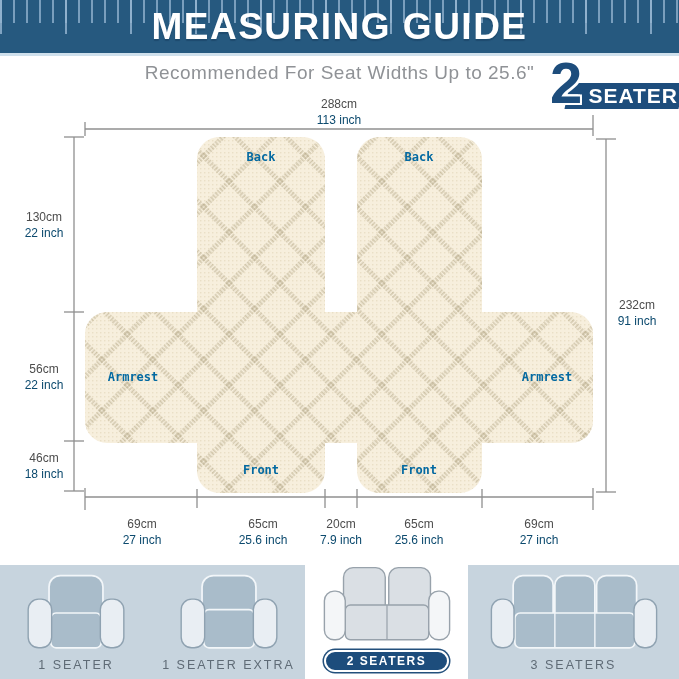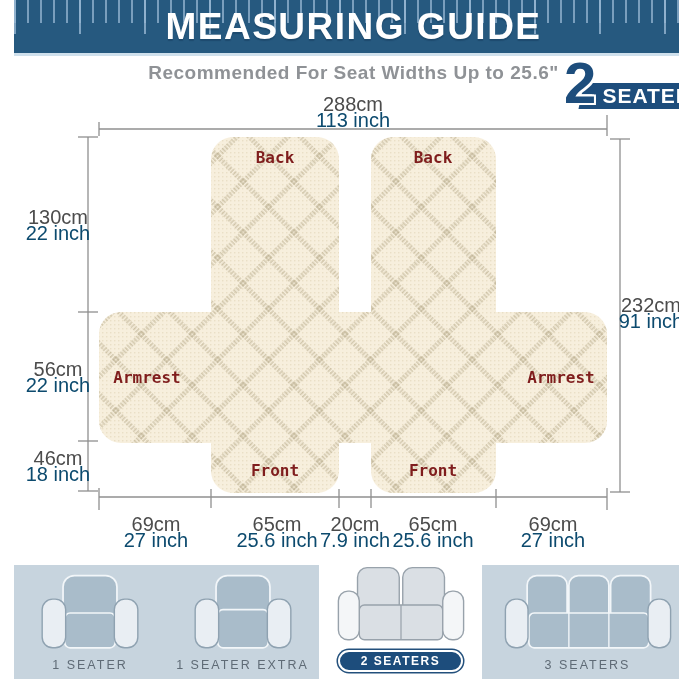--- a/index.html
+++ b/index.html
@@ -1,55 +1,55 @@
 <!DOCTYPE html>
 <html><head>
 <meta charset="utf-8">
 <style>
   html,body{margin:0;padding:0;background:#fff;}
   body{width:679px;height:679px;overflow:hidden;
        font-family:"Liberation Sans", sans-serif;}
-  .stage{position:relative;width:567px;height:679px;background:#fff;margin-left:14px;}
+  .stage{position:relative;width:567px;height:679px;background:#fff;}
 
   
   .banner{position:absolute;left:0;top:0;width:679px;height:53px;
           background:#26597f;border-bottom:3px solid #cfe0ec;}
   .ticks{position:absolute;left:0;top:0;right:0;pointer-events:none;}
   .t-short{height:23px;
      background-image:repeating-linear-gradient(90deg,rgba(150,182,210,.75) 0 2px,transparent 2px 13px);}
   .t-tall{height:34px;
      background-image:repeating-linear-gradient(90deg,rgba(150,182,210,.8) 0 2px,transparent 2px 65px);}
   .banner h1{position:relative;margin:0;text-align:center;line-height:54px;
      color:#fff;font-size:37px;font-weight:bold;letter-spacing:1.5px;
      text-shadow:0 2px 1px rgba(10,40,70,.28);}
 
   
   .subtitle{position:absolute;left:0;top:62px;width:679px;text-align:center;
-     color:#8f9296;font-size:19px;letter-spacing:.5px;font-weight:bold;}
+     color:#8f9296;font-size:19px;letter-spacing:.5px;}
 
   
   .badge{position:absolute;left:540px;top:55px;width:139px;height:58px;}
   .badge-num{position:absolute;left:10px;top:-1px;z-index:2;
      color:#1d4d7c;font-size:58px;font-weight:bold;line-height:58px;
      text-shadow:-2px 0 0 #fff,2px 0 0 #fff,0 -2px 0 #fff,0 2px 0 #fff,
                  -2px -2px 0 #fff,2px 2px 0 #fff,-2px 2px 0 #fff,2px -2px 0 #fff;}
   .badge-box{position:absolute;left:30px;top:28px;width:108px;height:26px;
      line-height:26px;text-align:right;padding-right:6px;z-index:1;
      color:#fff;font-size:21px;font-weight:bold;letter-spacing:1px;}
   .badge-box::before{content:"";position:absolute;inset:0;z-index:-1;
      background:#1d4d7c;transform:skewX(-12deg);transform-origin:top right;}
 
   
   .diagram{position:absolute;inset:0;}
   .diagram svg{position:absolute;left:0;top:0;}
   .panel-label{position:absolute;transform:translate(-50%,-50%);
-     font-family:"DejaVu Sans Mono", monospace;font-size:16px;font-weight:600;
-     color:#7f1d1d;white-space:nowrap;}
+     font-family:"DejaVu Sans Mono", monospace;font-size:12px;font-weight:600;
+     color:#0369a1;white-space:nowrap;}
   .meas{position:absolute;transform:translate(-50%,-50%);text-align:center;
-     font-size:20px;line-height:16px;white-space:nowrap;}
+     font-size:12px;line-height:16px;white-space:nowrap;}
   .meas .cm{color:#4c4c4c;}
   .meas .in{color:#0c4a6e;}
 
   
   .footer{position:absolute;left:0;top:565px;width:679px;height:114px;
      background:#c7d4de;}
   .variant{position:absolute;top:0;height:114px;display:flex;
      flex-direction:column;justify-content:flex-end;align-items:center;
      gap:5px;padding-bottom:7px;box-sizing:border-box;text-align:center;}
   .variant.selected{background:#fff;}

